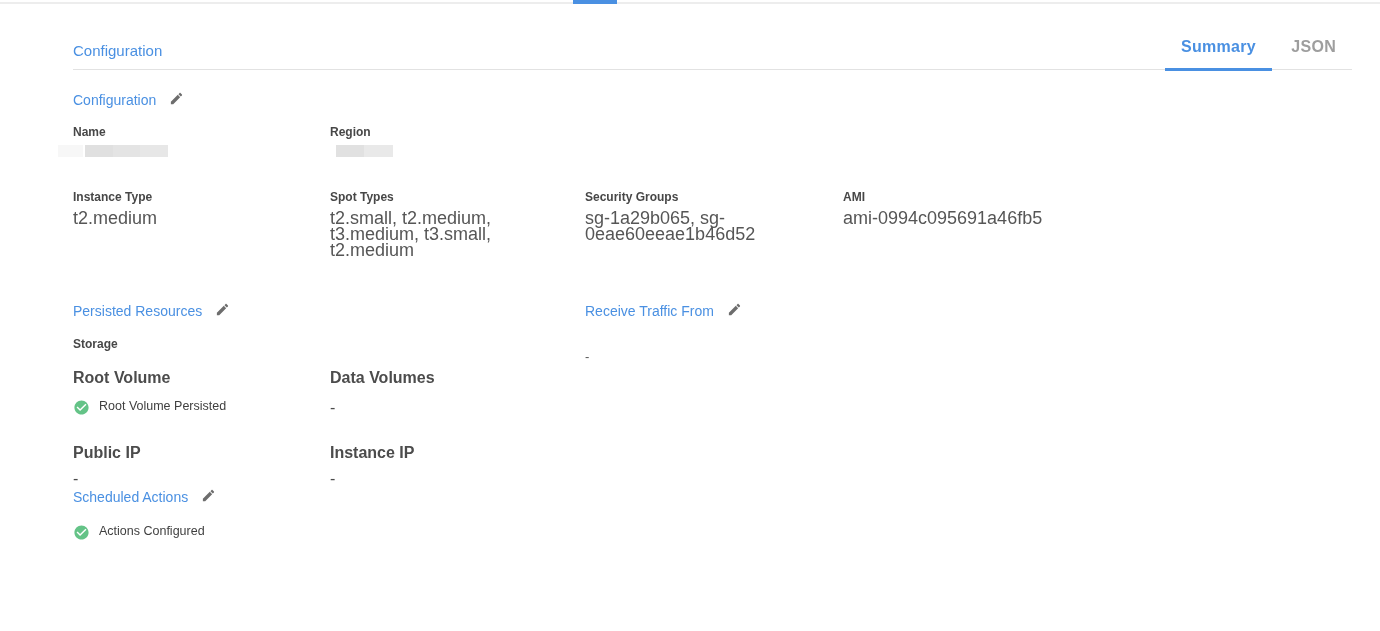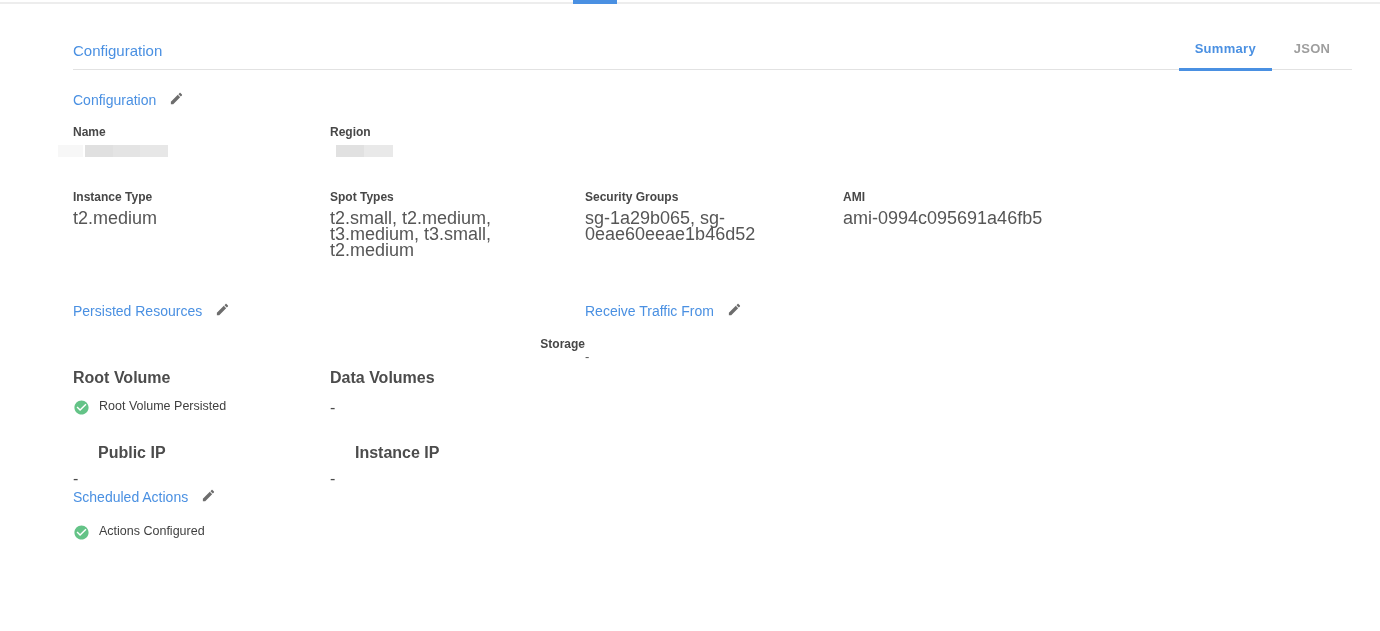--- a/index.html
+++ b/index.html
@@ -19,23 +19,23 @@
   .top-strip .indicator { position: absolute; top: 0; left: 573px; width: 44px; height: 4px; background: #4a90e2; }
 
   
   .content { position: absolute; left: 73px; top: 0; width: 1279px; }
 
   
   .page-header { position: relative; height: 70px; border-bottom: 1px solid #e2e2e2; }
   .page-title { position: absolute; left: 0; bottom: 10px; font-size: 15px; color: #4a90e2; }
   .tabs { position: absolute; right: 0; bottom: -2px; display: flex; }
   .tab {
-    font-size: 13px; font-weight: bold; letter-spacing: .3px;
+    font-size: 16px; font-weight: bold; letter-spacing: .3px;
     color: #9e9e9e; padding: 0 16px 12px; border-bottom: 3px solid transparent;
-    cursor: pointer; text-align: center; min-width: 80px;
+    cursor: pointer; text-align: right; min-width: 80px;
   }
   .tab.active { color: #4a90e2; border-bottom-color: #4a90e2; }
 
   
   .section-heading { display: flex; align-items: center; gap: 13px; font-size: 14px; color: #4a90e2; line-height: 16px; }
   .edit-btn { display: inline-flex; cursor: pointer; }
   .edit-btn svg { width: 15px; height: 15px; fill: #6d6d6d; }
 
   .grid5 { display: grid; grid-template-columns: 257px 255px 258px 254px auto; }
   .grid2 { display: grid; grid-template-columns: 257px 255px; }
@@ -56,24 +56,24 @@
   .status-row { display: flex; align-items: flex-start; gap: 9px; font-size: 12.5px; color: #3f3f3f; }
   .check-icon { display: inline-flex; }
   .check-icon svg { width: 17px; height: 17px; fill: #64c387; }
 
   
   .mt-config-heading { margin-top: 21px; }
   .mt-row1 { margin-top: 17px; }
   .mt-row2 { margin-top: 34px; }
   .mt-middle { margin-top: 44px; }
   .middle-zone { display: grid; grid-template-columns: 512px auto; }
-  .mt-storage { margin-top: 18px; text-align: right; }
+  .mt-storage { margin-top: 18px; }
   .mt-rv-labels { margin-top: 19px; }
   .mt-status { margin-top: 12px; }
-  .mt-ip-labels { margin-top: 27px; margin-left: 25px; }
+  .mt-ip-labels { margin-top: 27px; }
   .mt-dash { margin-top: 8px; }
   .mt-receive-dash { margin-top: 29px; font-size: 13px; color: #565656; }
   .mt-scheduled { }
   .mt-actions { margin-top: 18px; }
 </style>
 </head>
 <body>
 
 <div class="top-strip">
   <div class="line"></div>

